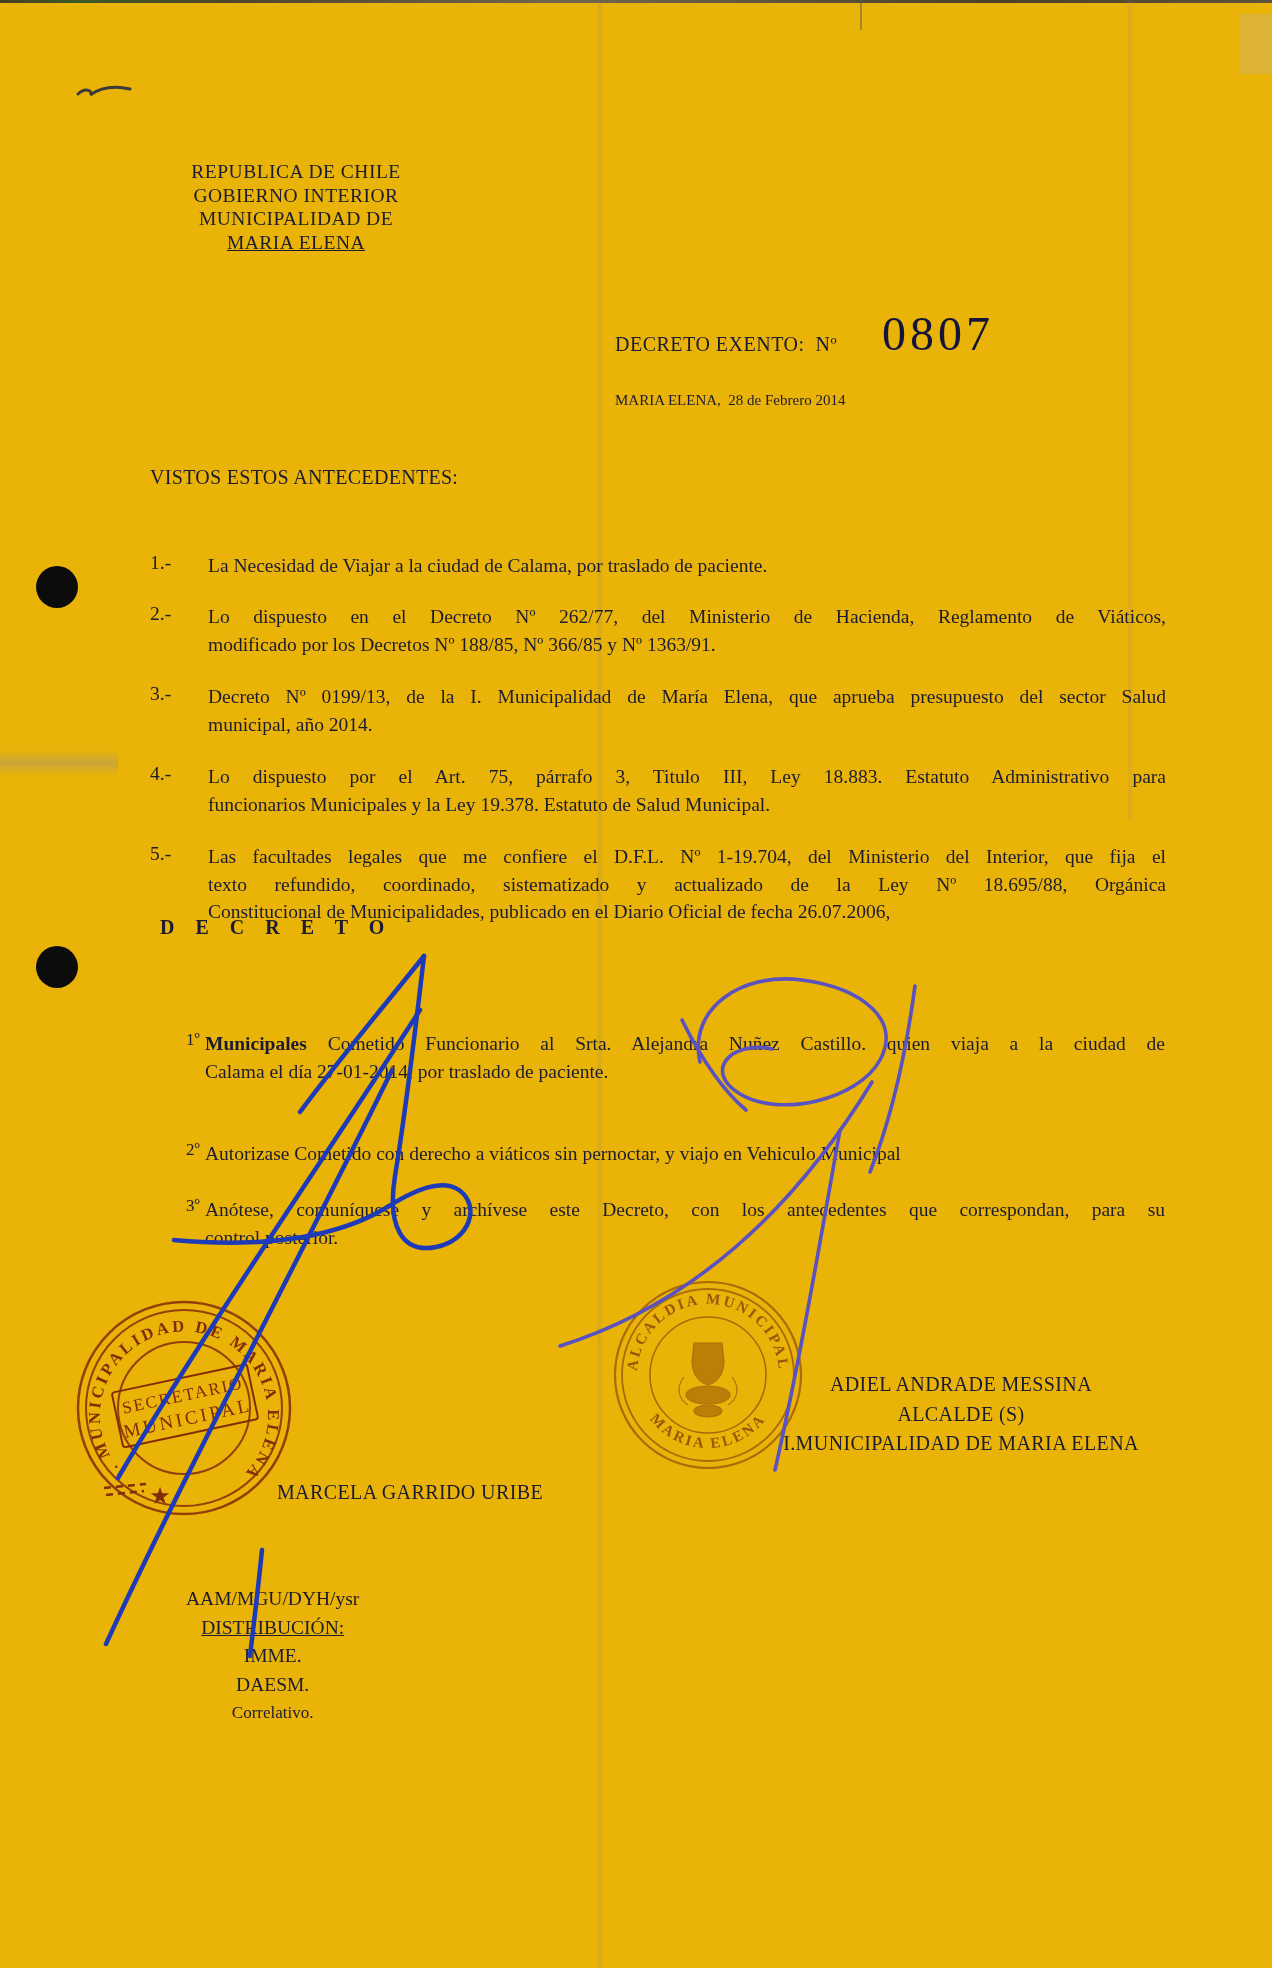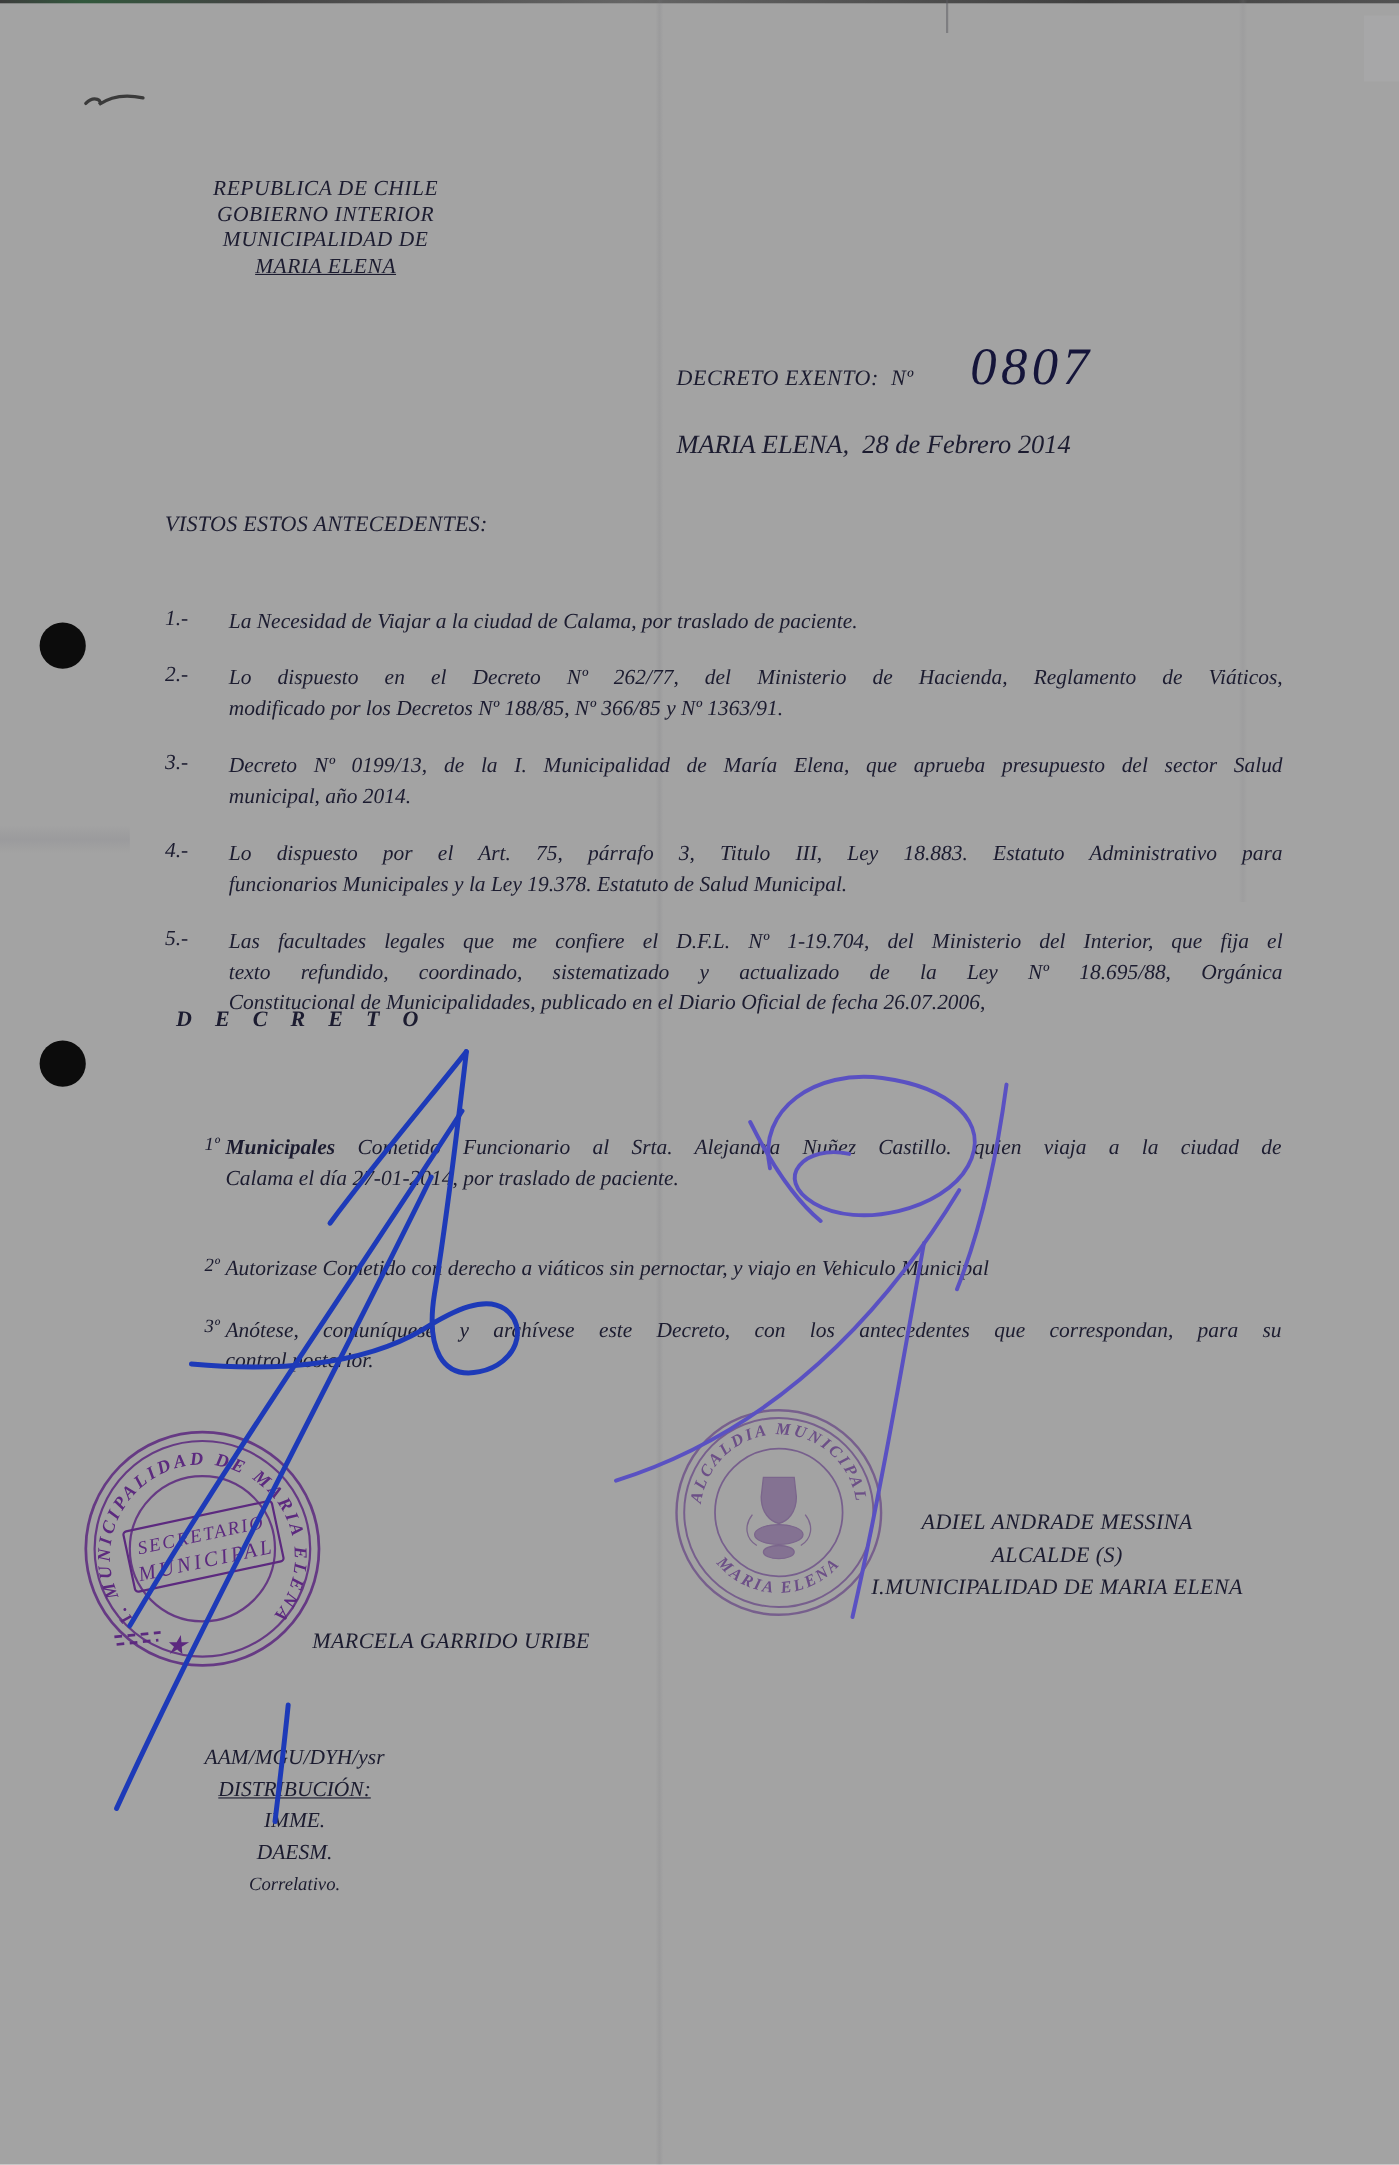--- a/index.html
+++ b/index.html
@@ -1,22 +1,21 @@
 <!DOCTYPE html>
 <html><head>
 <meta charset="utf-8">
 <style>
   * { margin:0; padding:0; box-sizing:border-box; }
   html,body { background:#ffffff; }
   .page {
     position:relative; width:1272px; height:1968px; margin:0 auto;
-    background:#a3a3a3; overflow:hidden;
+    background:#eab308; overflow:hidden;
     font-family:"Liberation Serif","DejaVu Serif",serif;
     color:#1c1c30;
-    font-style:italic;
   }
   .abs { position:absolute; }
   
   .scan-topline { left:0; top:0; width:1272px; height:3px;
     background:linear-gradient(90deg,#2a2a2a 0%,#1d4a2a 6%,#333 18%,#5a5a5a 45%,#2e2e2e 78%,#444 100%); opacity:.85; }
   .fold-center { left:596px; top:0; width:7px; height:1968px;
     background:linear-gradient(90deg,rgba(0,0,0,0) 0%,rgba(120,120,125,.18) 50%,rgba(0,0,0,0) 100%); }
   .fold-right { left:1126px; top:0; width:8px; height:820px;
     background:linear-gradient(90deg,rgba(0,0,0,0) 0%,rgba(130,130,135,.16) 50%,rgba(0,0,0,0) 100%); }
   .edge-mark { left:860px; top:0; width:2px; height:30px; background:rgba(90,90,95,.5); }
@@ -26,21 +25,21 @@
   .hole-punch { width:42px; height:42px; border-radius:50%; background:#0c0c0c; left:36px; }
 
   
   .letterhead { left:168px; top:160px; width:256px; text-align:center;
     font-size:19.5px; line-height:23.5px; letter-spacing:.5px; }
   .letterhead .u { text-decoration:underline; }
 
   
   .decree-label { left:615px; top:333px; font-size:20px; letter-spacing:.5px; }
   .decree-number { left:882px; top:306px; font-size:48px; letter-spacing:4px; color:#15153a; }
-  .date-line { left:615px; top:392px; font-size:24px; }
+  .date-line { left:615px; top:392px; font-size:15px; }
 
   
   .section-title { left:150px; top:466px; font-size:20px; letter-spacing:.3px; }
   .item-num { left:150px; width:50px; font-size:19.5px; }
   .item-text { left:208px; width:958px; font-size:19.5px; line-height:27.5px; }
   .d-num { left:152px; width:46px; font-size:17px;margin-left:34px; }
   .d-text { left:205px; width:960px; font-size:19.5px; line-height:27.5px; }
   .line-j { text-align:justify; text-align-last:justify; }
   .decreto-title { left:160px; top:916px; font-size:20px; font-weight:bold; letter-spacing:8px; }
 

